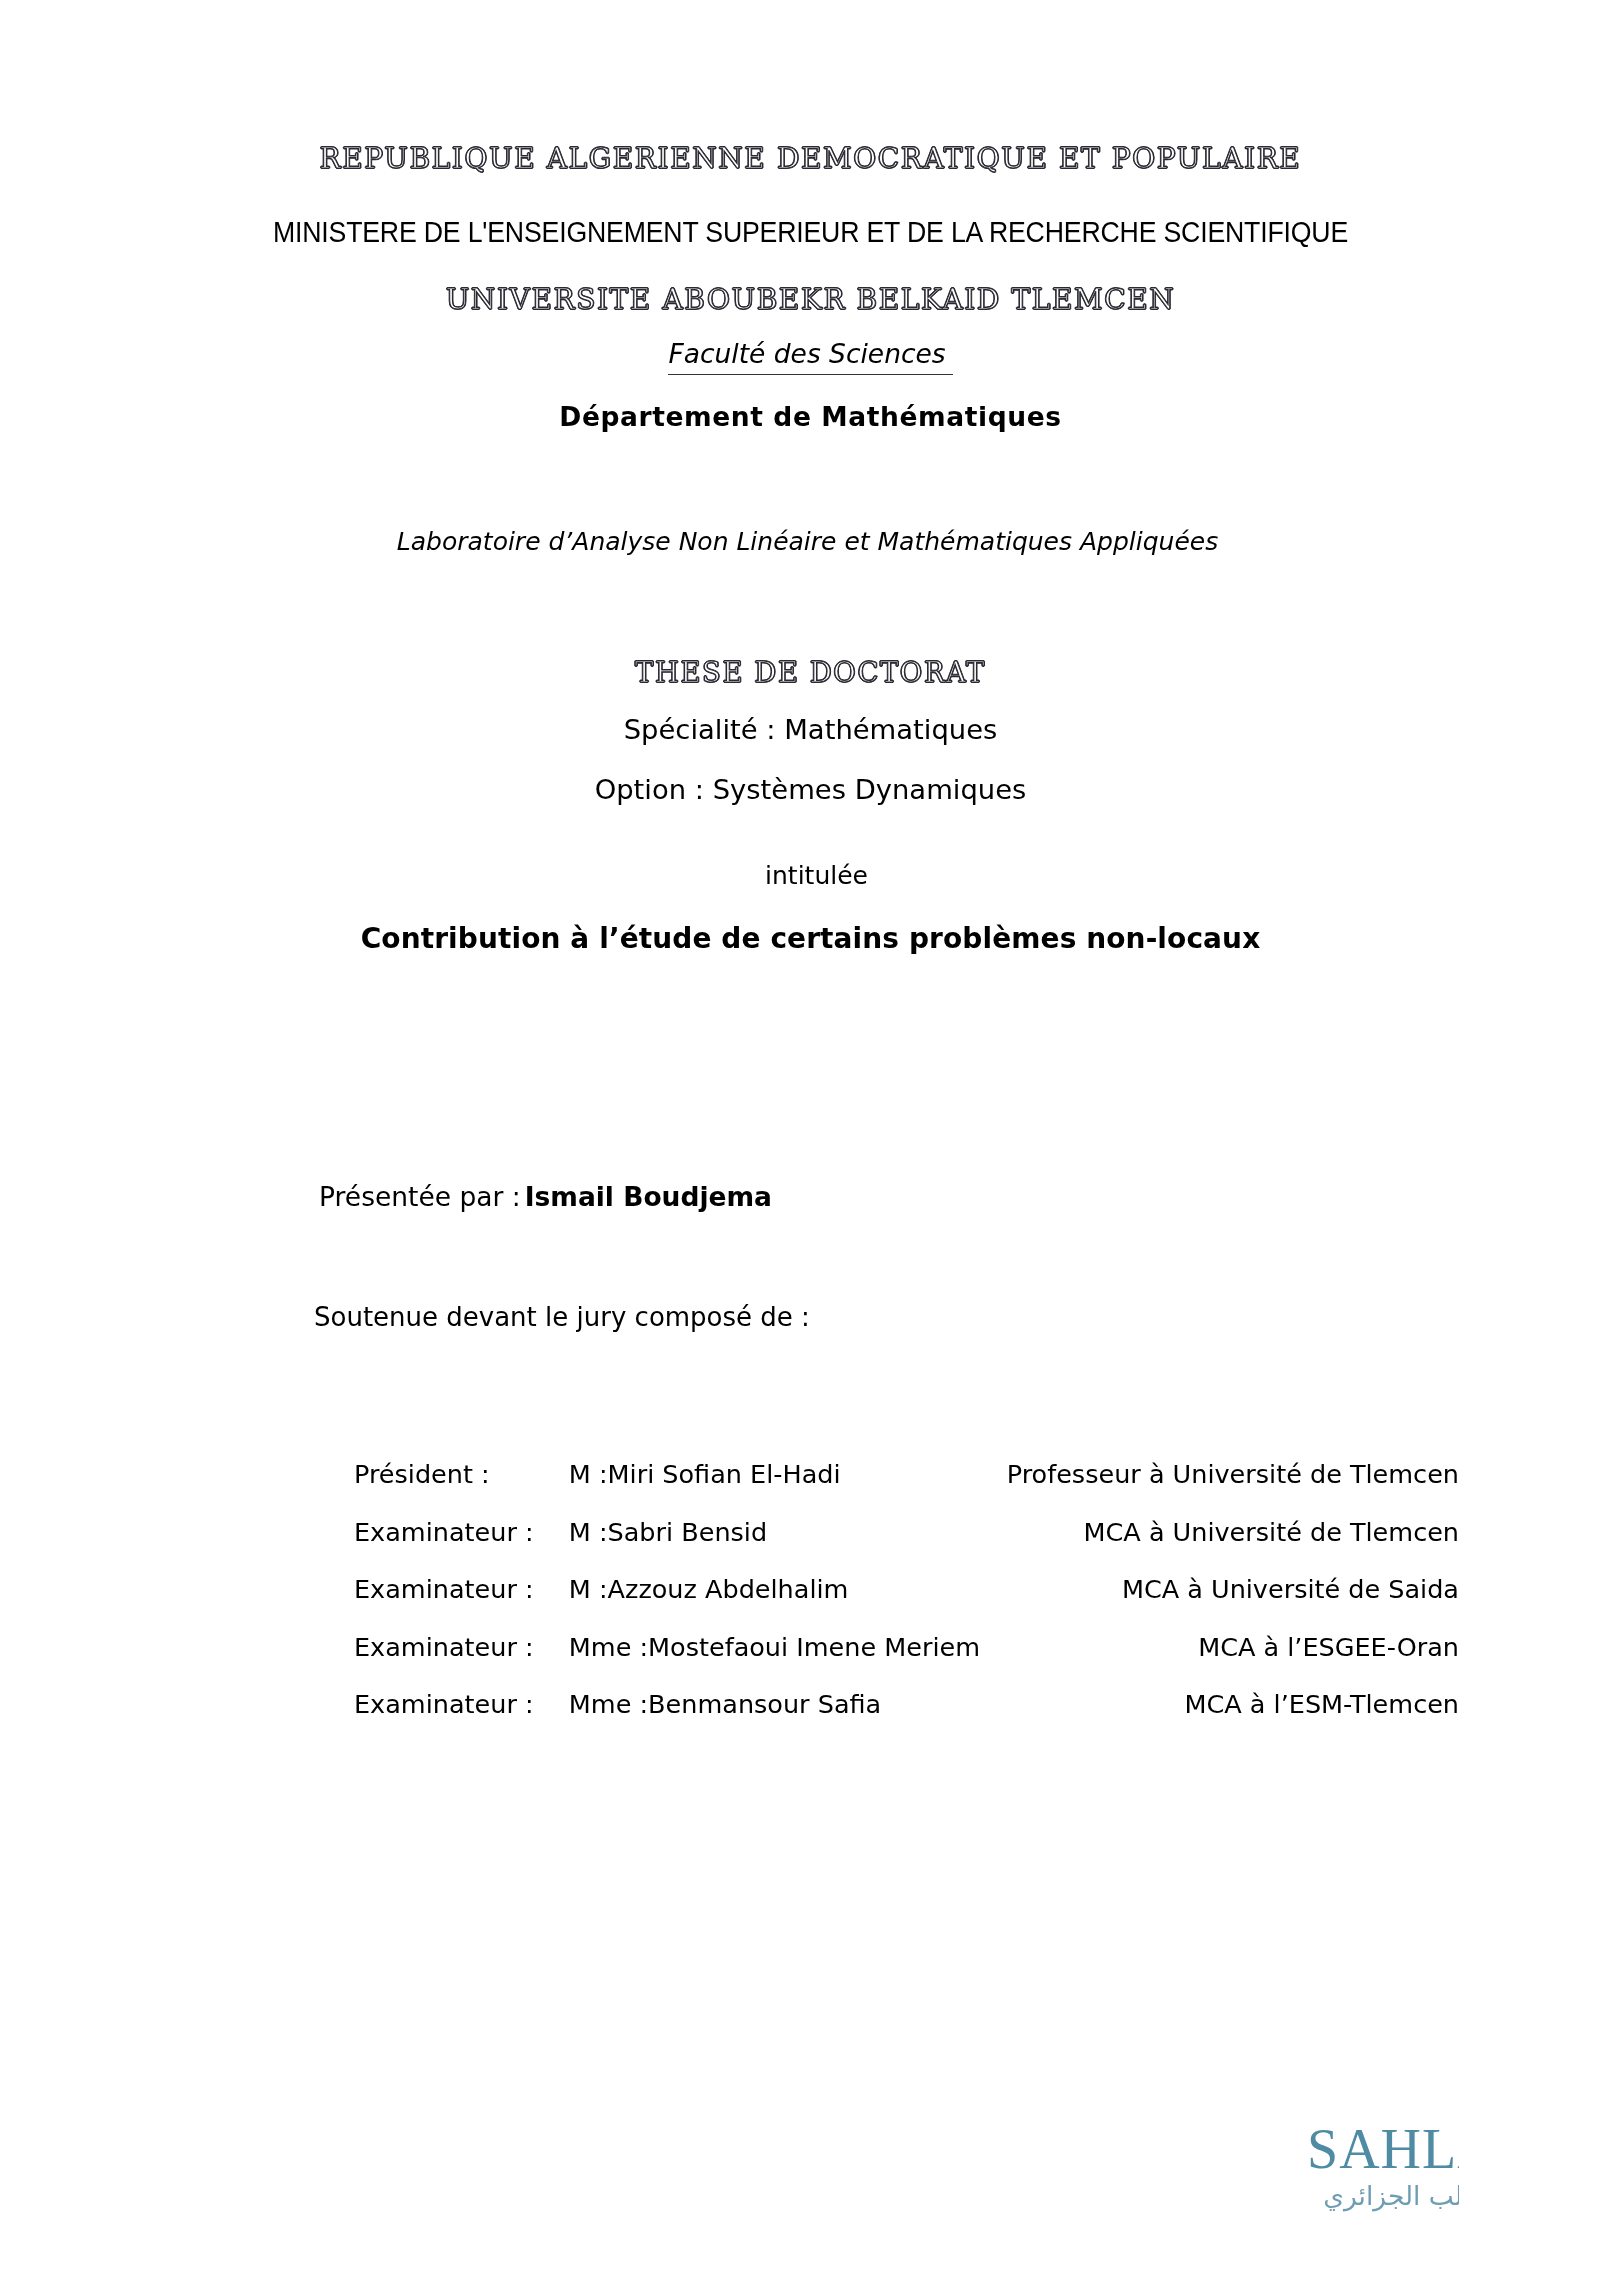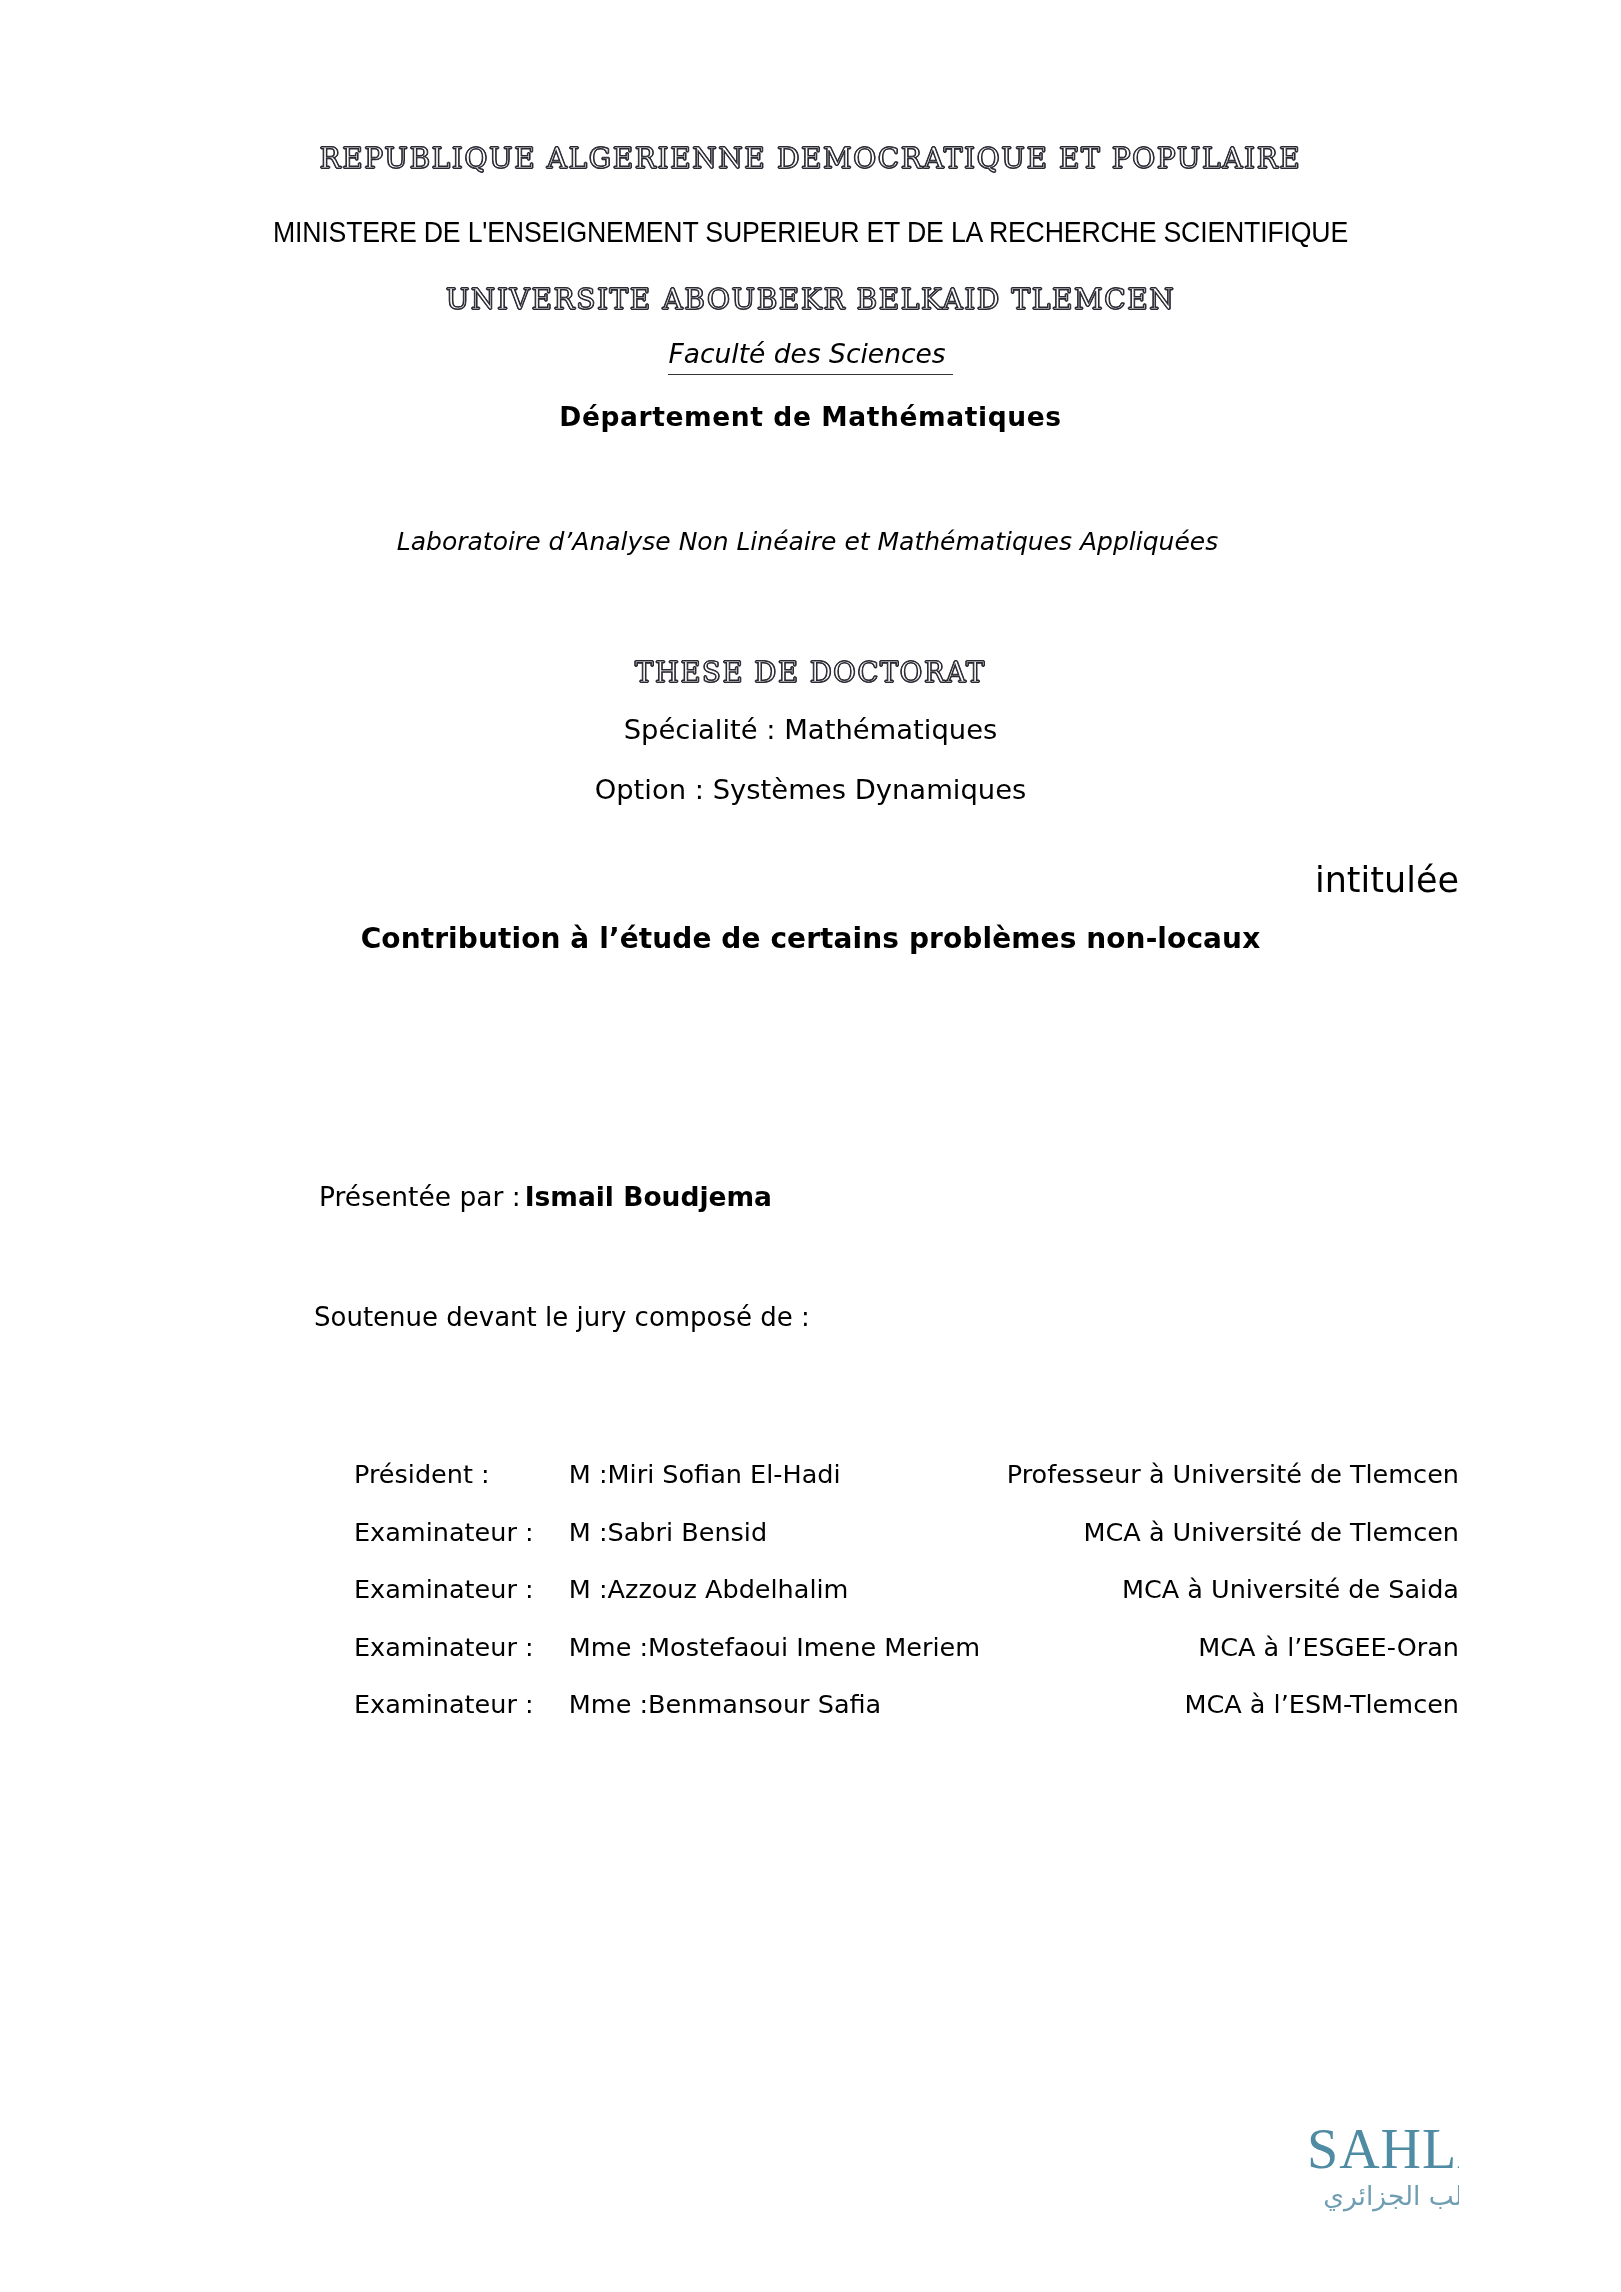--- a/index.html
+++ b/index.html
@@ -111,23 +111,22 @@
     position: absolute;
     left: 0; right: 0;
     top: 776px;
     font-size: 27.4px;
     line-height: 1;
   }
   .intitulee {
     position: absolute;
     left: 12px; right: 0;
     top: 863px;
-    font-size: 35px;
-    line-height: 1;
-    text-align: right;
+    font-size: 25px;
+    line-height: 1;
   }
   .titre {
     position: absolute;
     left: 0; right: 0;
     top: 925px;
     font-size: 28px;
     font-weight: bold;
     letter-spacing: 0.1px;
     line-height: 1;
   }

